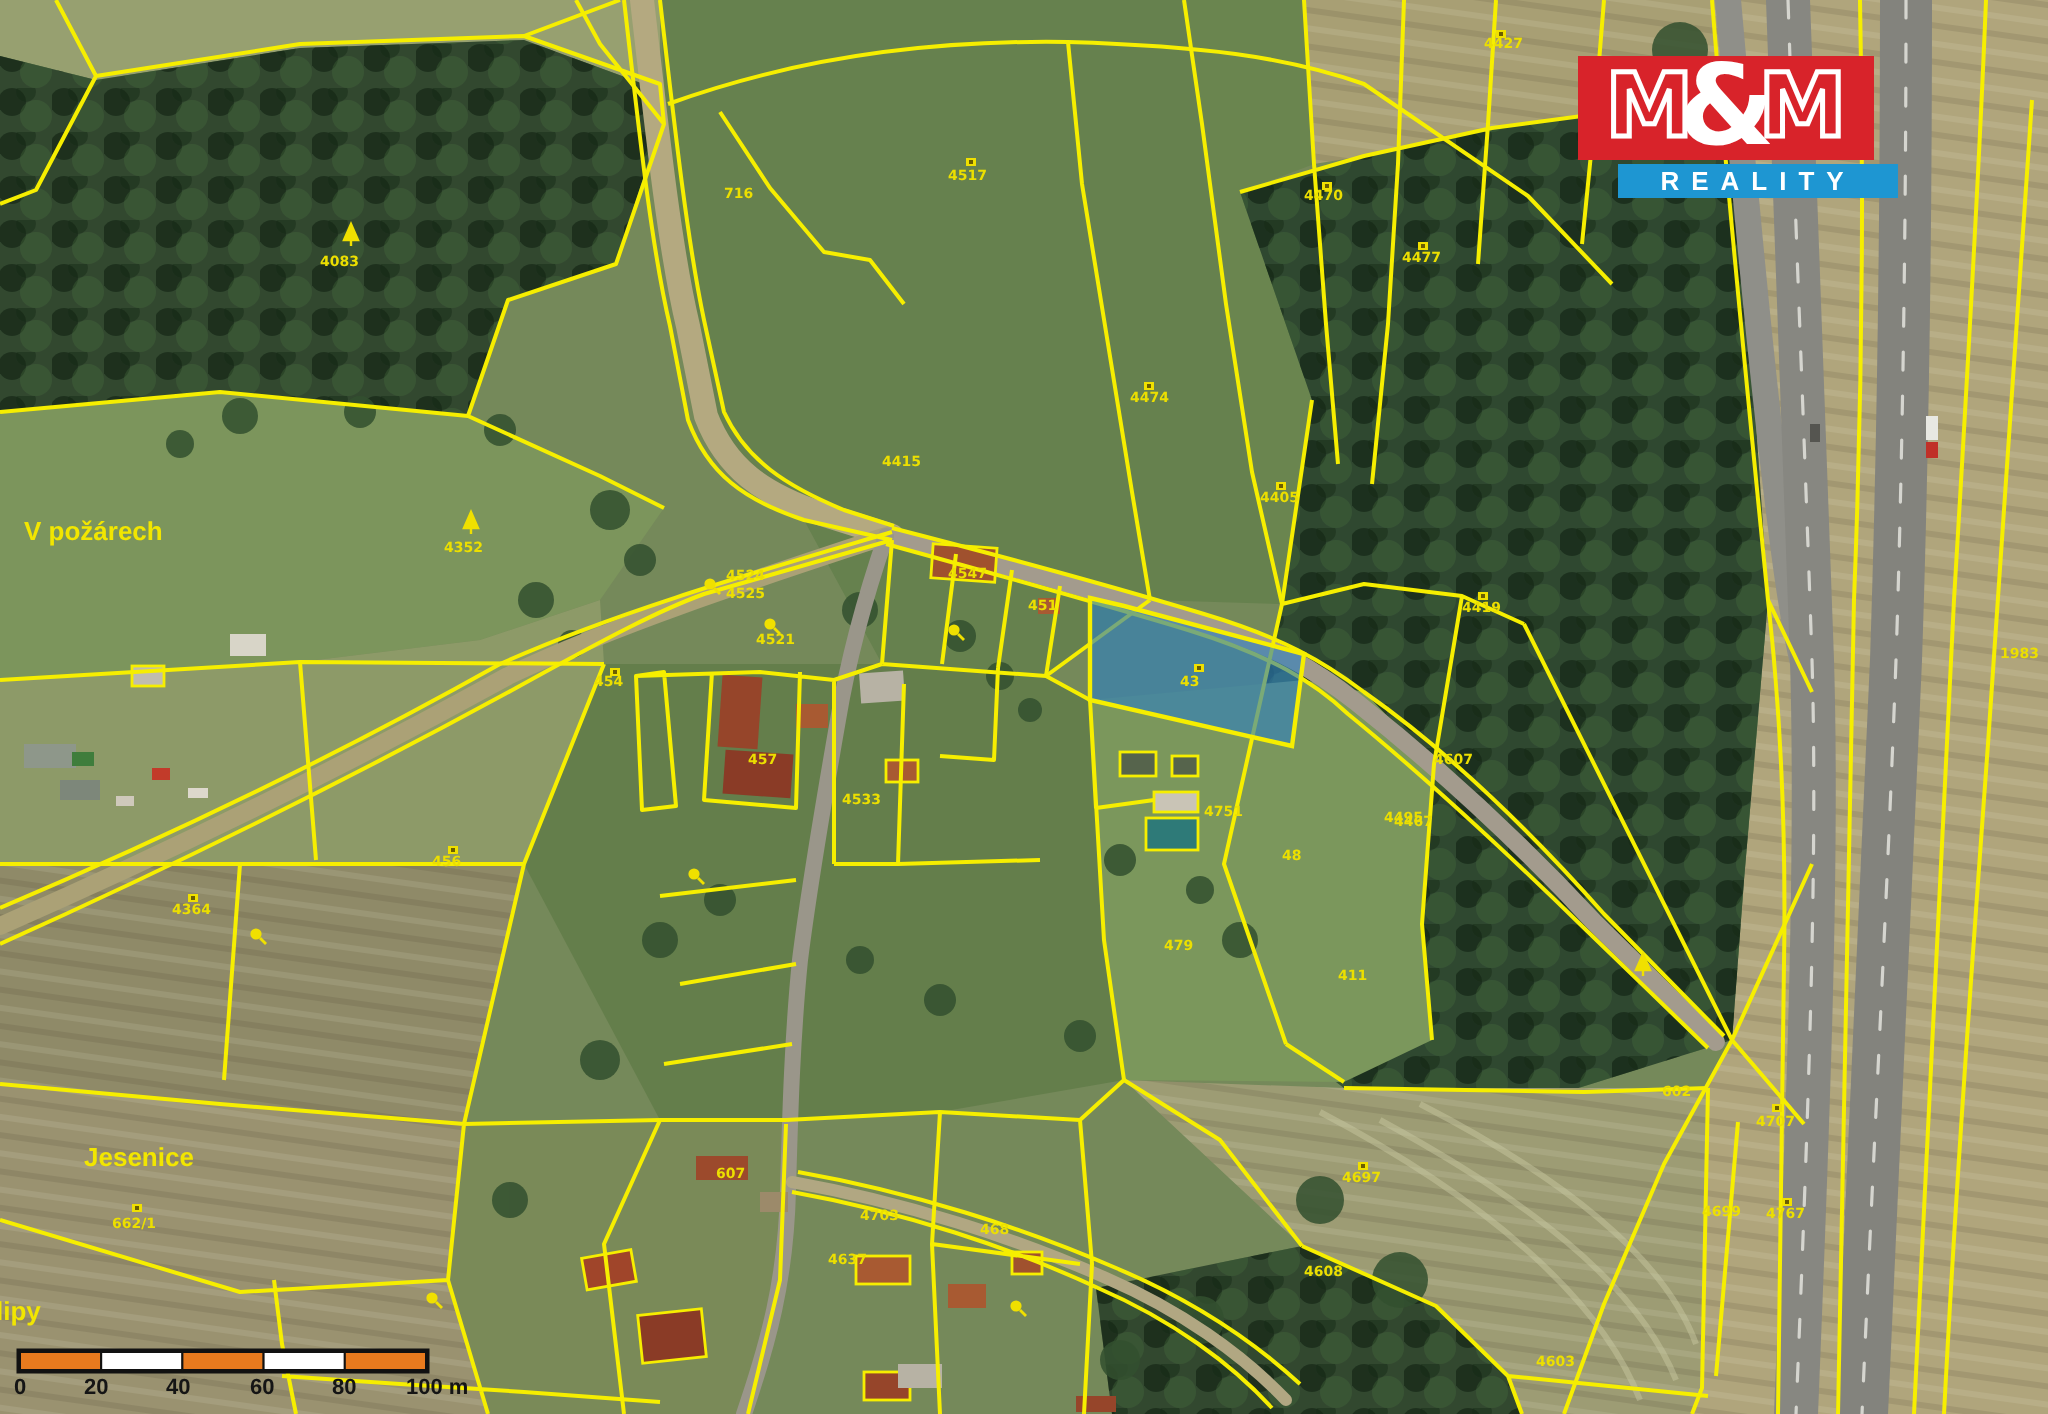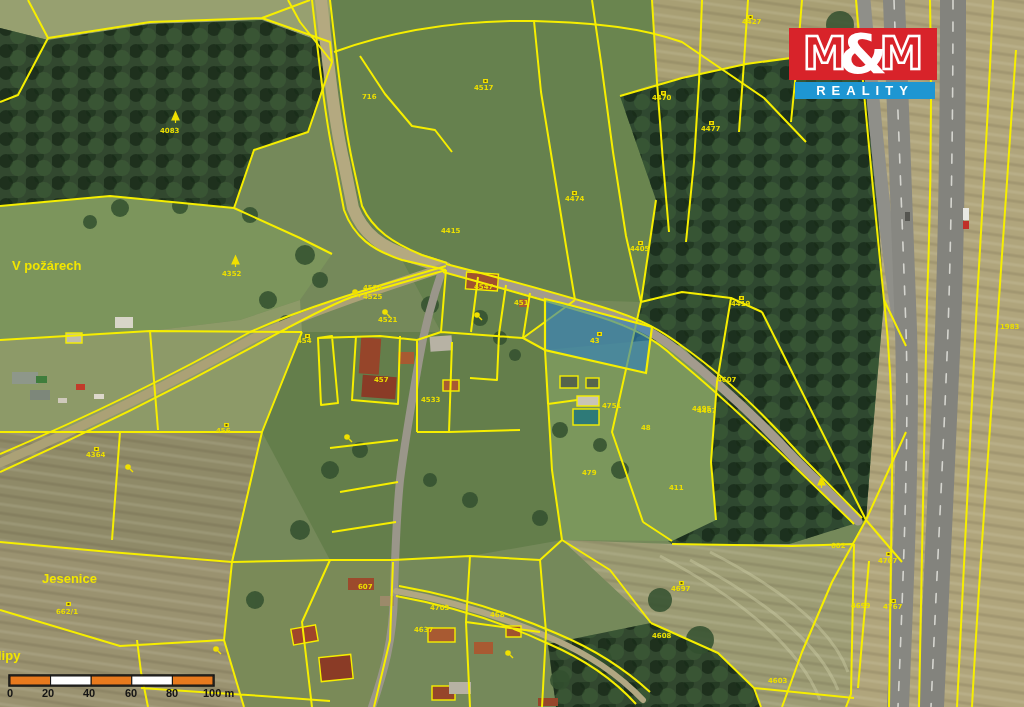--- a/index.html
+++ b/index.html
@@ -5,21 +5,21 @@
   html,body{margin:0;padding:0;background:#222;}
   .stage{position:relative;width:1024px;height:707px;overflow:hidden;font-family:"Liberation Sans",sans-serif;}
   .stage svg{position:absolute;left:0;top:0;}
   .plbl{font:700 7px "DejaVu Sans",sans-serif;fill:#ecdf00;}
   .rlbl{font:700 13px "Liberation Sans",sans-serif;fill:#f2e600;}
   .tick{font:700 11px "Liberation Sans",sans-serif;fill:#151515;}
   .logo{position:absolute;left:789px;top:28px;}
   .logo-red{width:148px;height:52px;background:#d8232a;display:flex;align-items:center;justify-content:center;font-weight:900;font-family:"DejaVu Sans",sans-serif;}
   .lm{color:#d8232a;-webkit-text-stroke:2.5px #ffffff;text-shadow:0 0 1px #fff;font-size:44px;line-height:1;}
   .lamp{color:#ffffff;font-size:56px;line-height:1;margin:0 -8px;position:relative;z-index:1;}
-  .logo-blue{margin-top:2px;margin-left:6px;width:140px;height:17px;background:#1e96d2;color:#fff;font-weight:700;font-size:13px;letter-spacing:6px;display:flex;align-items:center;justify-content:center;}
+  .logo-blue{margin-top:2px;margin-left:20px;width:140px;height:17px;background:#1e96d2;color:#fff;font-weight:700;font-size:13px;letter-spacing:6px;display:flex;align-items:center;justify-content:center;}
 </style>
 </head>
 <body>
 
 <div class="stage">
 <svg width="1024" height="707" viewBox="0 0 1024 707">
   <defs>
     <pattern id="ftex" patternUnits="userSpaceOnUse" width="26" height="22">
       <circle cx="6" cy="7" r="7" fill="rgba(12,30,14,0.55)"></circle>
       <circle cx="18" cy="14" r="8" fill="rgba(70,110,60,0.35)"></circle>

